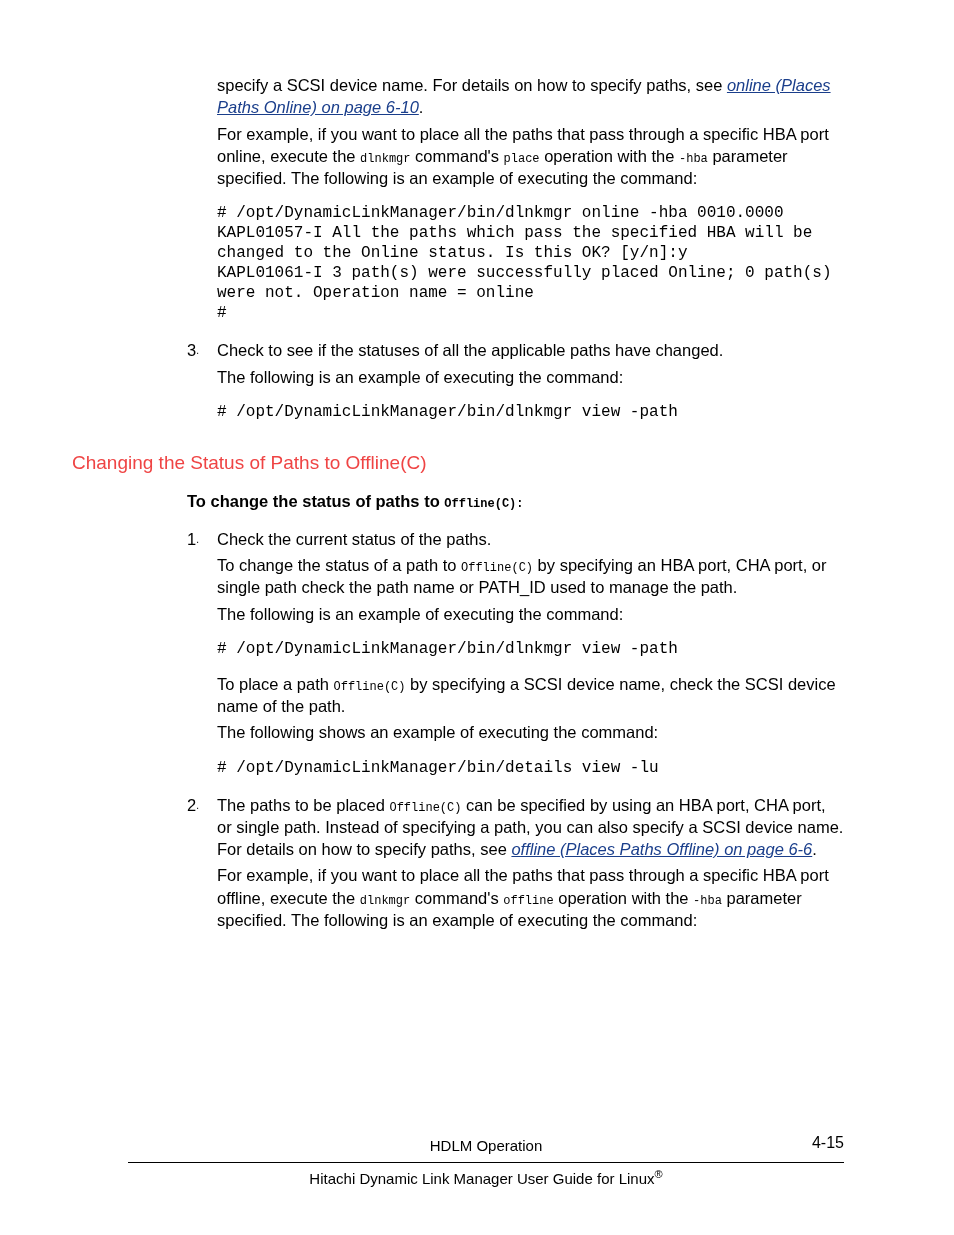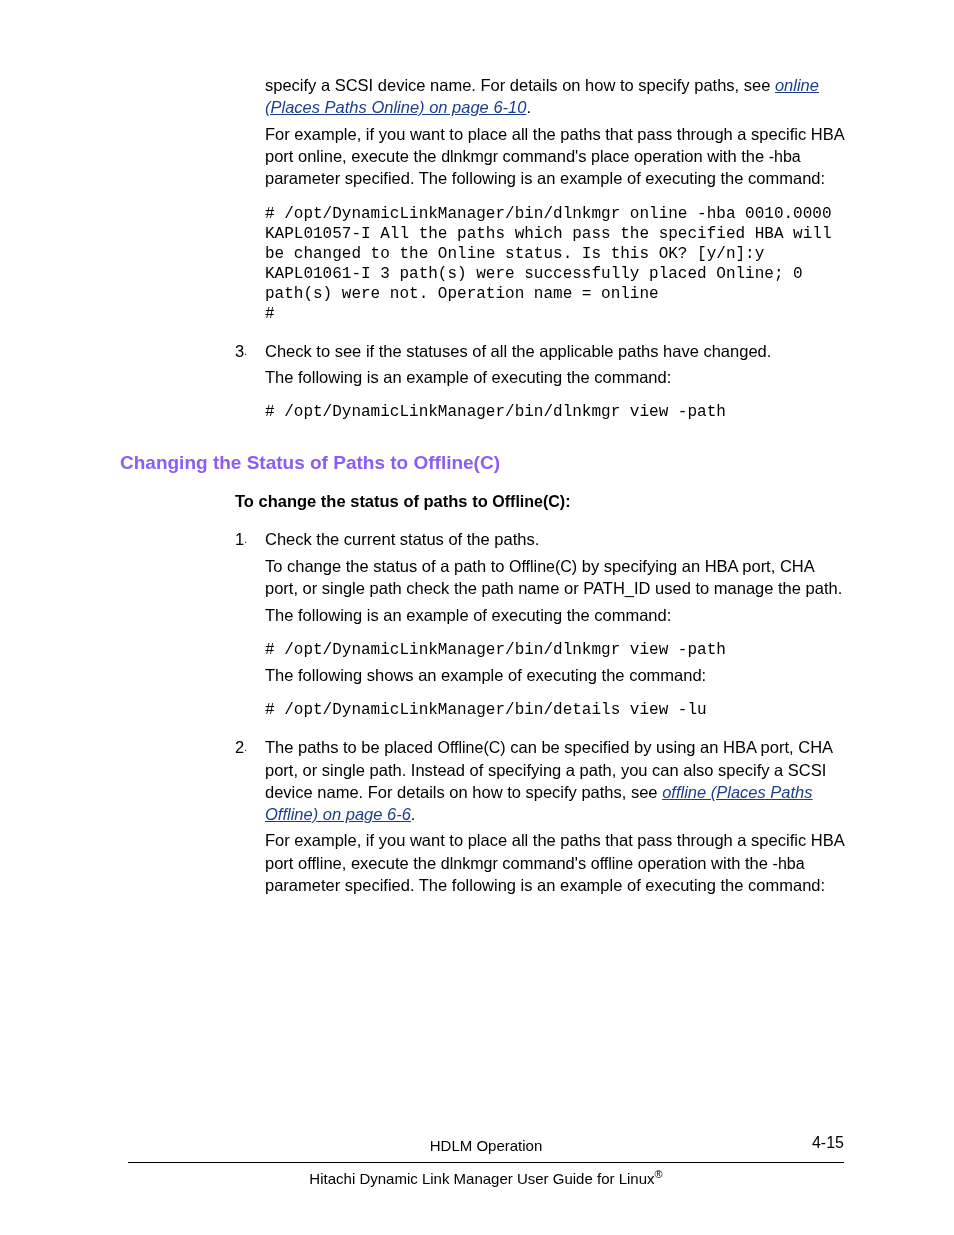--- a/index.html
+++ b/index.html
@@ -12,26 +12,26 @@
     font-family: Verdana, Geneva, sans-serif;
     font-size: 16.5px;
     color: #000;
     line-height: 1.35;
   }
   .page {
     position: relative;
     width: 954px;
     height: 1235px;
     box-sizing: border-box;
-    padding: 70px 110px 0 120px;
+    padding: 70px 110px 0 72px;
   }
   .body-col { margin-left: 145px; }
   .mono {
-    font-family: Liberation Sans, sans-serif;
-    font-size: 16px;
+    font-family: Liberation Mono, monospace;
+    font-size: 12px;
   }
   .pre {
     font-family: "Courier New", Courier, monospace;
     font-size: 16px;
     white-space: pre-wrap;
     margin: 14px 0 4px 0;
     line-height: 1.25;
   }
   .link {
     color: #1a3e8b;
@@ -49,22 +49,22 @@
     margin-top: 16px;
   }
   ol.num > li > .marker {
     position: absolute;
     left: 0;
     top: 0;
   }
   ol.num > li > .marker .n { }
   ol.num > li > .marker .dot { font-size: 10px; vertical-align: 2px; }
   .h2 {
-    color: #8b5cf6;
-    font-weight: bold;
+    color: #ef4444;
+    font-weight: normal;
     font-size: 19px;
     margin-top: 28px;
     margin-bottom: 14px;
     margin-left: 0;
   }
   .bold-intro {
     font-weight: bold;
     margin-left: 115px;
     margin-bottom: 6px;
   }
@@ -124,20 +124,23 @@
 
   <ol class="num" style="margin-left:115px;">
     <li>
       <span class="marker"><span class="n">1</span><span class="dot">.</span></span>
       <div>Check the current status of the paths.</div>
       <div class="para">
         <span>To change the status of a path to </span><span class="mono">Offline(C)</span><span> by specifying an HBA port, CHA port, or single path check the path name or PATH_ID used to manage the path.</span>
       </div>
       <div class="para">The following is an example of executing the command:</div>
       <div class="pre"># /opt/DynamicLinkManager/bin/dlnkmgr view -path</div>
+      <div class="para" style="margin-top:14px;">
+        <span>To place a path </span><span class="mono">Offline(C)</span><span> by specifying a SCSI device name, check the SCSI device name of the path.</span>
+      </div>
       <div class="para">The following shows an example of executing the command:</div>
       <div class="pre"># /opt/DynamicLinkManager/bin/details view -lu</div>
     </li>
 
     <li>
       <span class="marker"><span class="n">2</span><span class="dot">.</span></span>
       <div class="para">
         <span>The paths to be placed </span><span class="mono">Offline(C)</span><span> can be specified by using an HBA port, CHA port, or single path. Instead of specifying a path, you can also specify a SCSI device name. For details on how to specify paths, see </span><a href="#" class="link">offline (Places Paths Offline) on page 6-6</a><span>.</span>
       </div>
       <div class="para">

